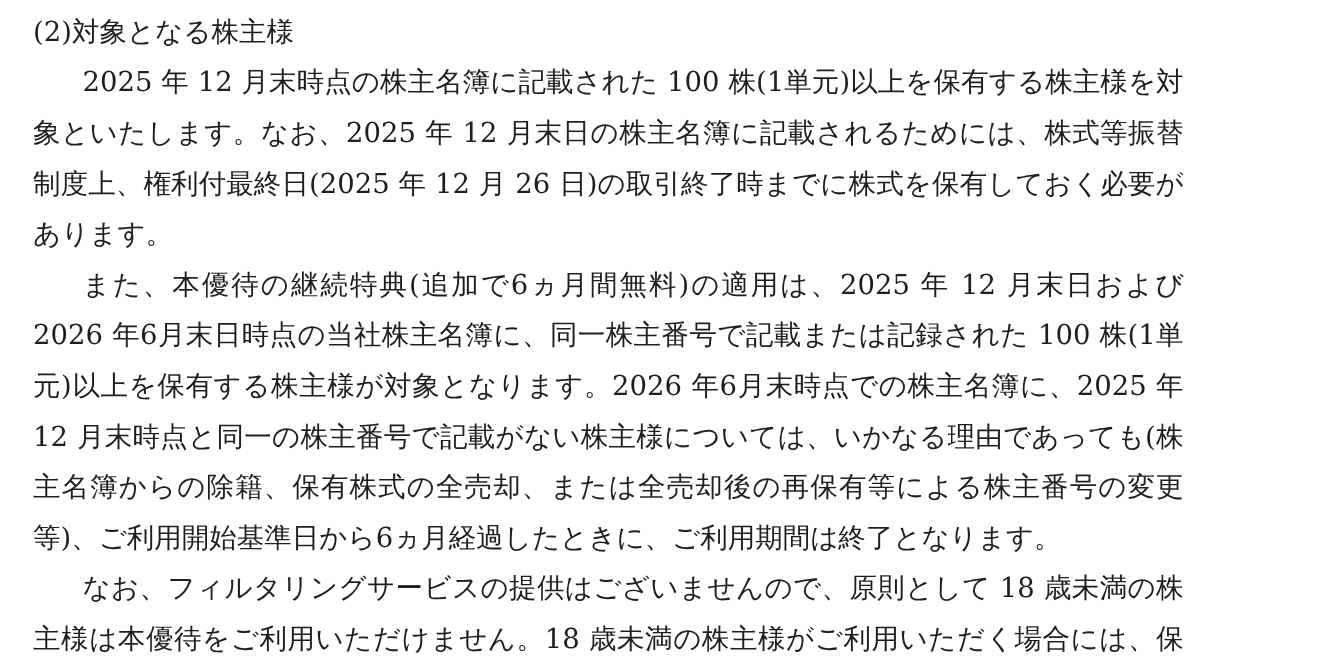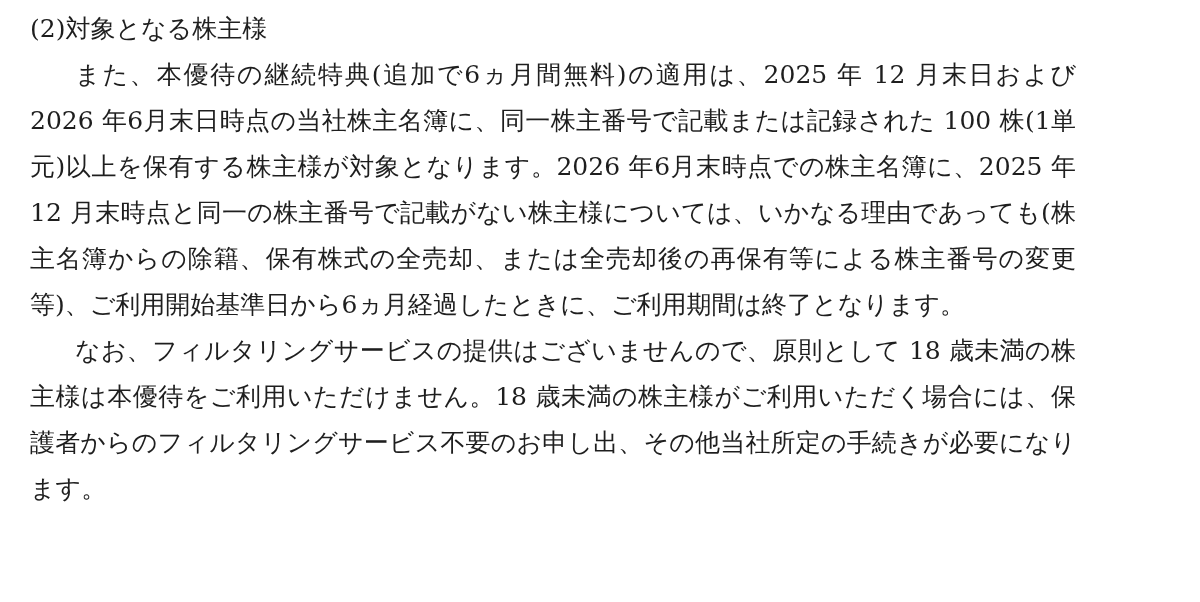--- a/index.html
+++ b/index.html
@@ -33,15 +33,16 @@
     .para {
       margin: 0;
       text-indent: 1.8em;
     }
   </style>
 </head>
 <body>
 
 <div class="page">
   <div class="heading">(2)対象となる株主様</div>
+  <p class="para">2025 年 12 月末時点の株主名簿に記載された 100 株(1単元)以上を保有する株主様を対象といたします。なお、2025 年 12 月末日の株主名簿に記載されるためには、株式等振替制度上、権利付最終日(2025 年 12 月 26 日)の取引終了時までに株式を保有しておく必要があります。</p>
   <p class="para">また、本優待の継続特典(追加で6ヵ月間無料)の適用は、2025 年 12 月末日および 2026 年6月末日時点の当社株主名簿に、同一株主番号で記載または記録された 100 株(1単元)以上を保有する株主様が対象となります。2026 年6月末時点での株主名簿に、2025 年 12 月末時点と同一の株主番号で記載がない株主様については、いかなる理由であっても(株主名簿からの除籍、保有株式の全売却、または全売却後の再保有等による株主番号の変更等)、ご利用開始基準日から6ヵ月経過したときに、ご利用期間は終了となります。</p>
   <p class="para">なお、フィルタリングサービスの提供はございませんので、原則として 18 歳未満の株主様は本優待をご利用いただけません。18 歳未満の株主様がご利用いただく場合には、保護者からのフィルタリングサービス不要のお申し出、その他当社所定の手続きが必要になります。</p>
 </div>
 
 </body></html>

